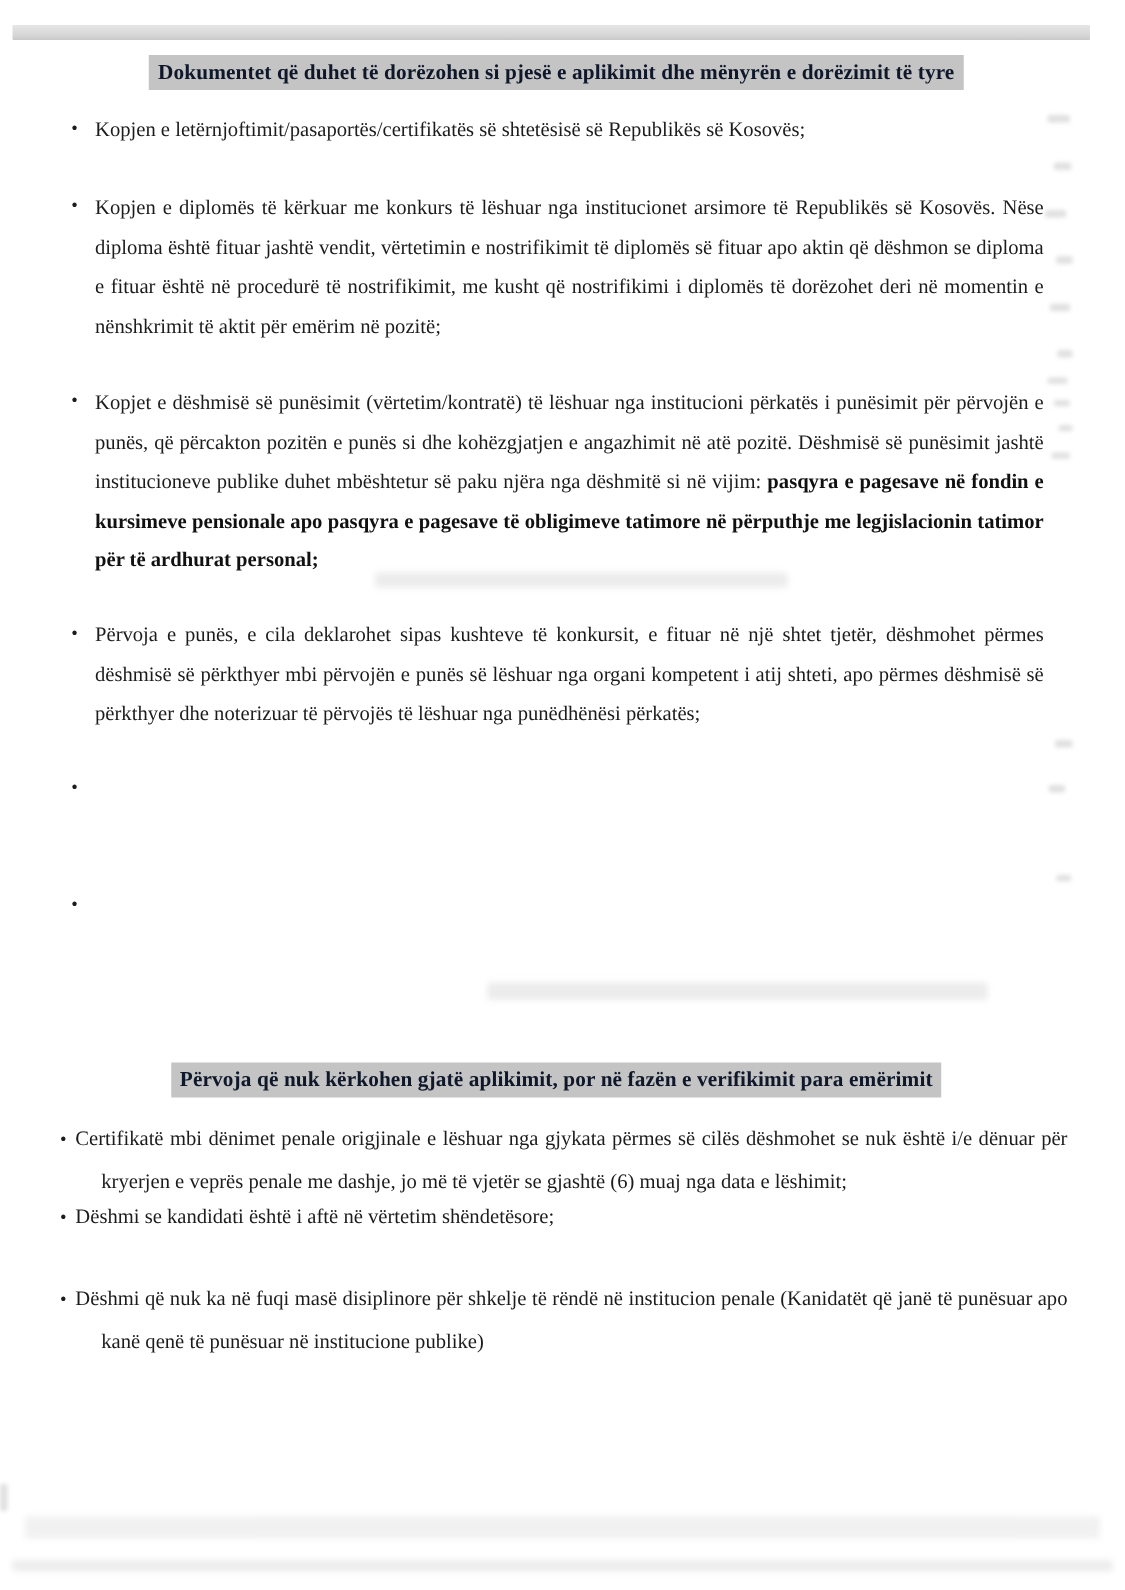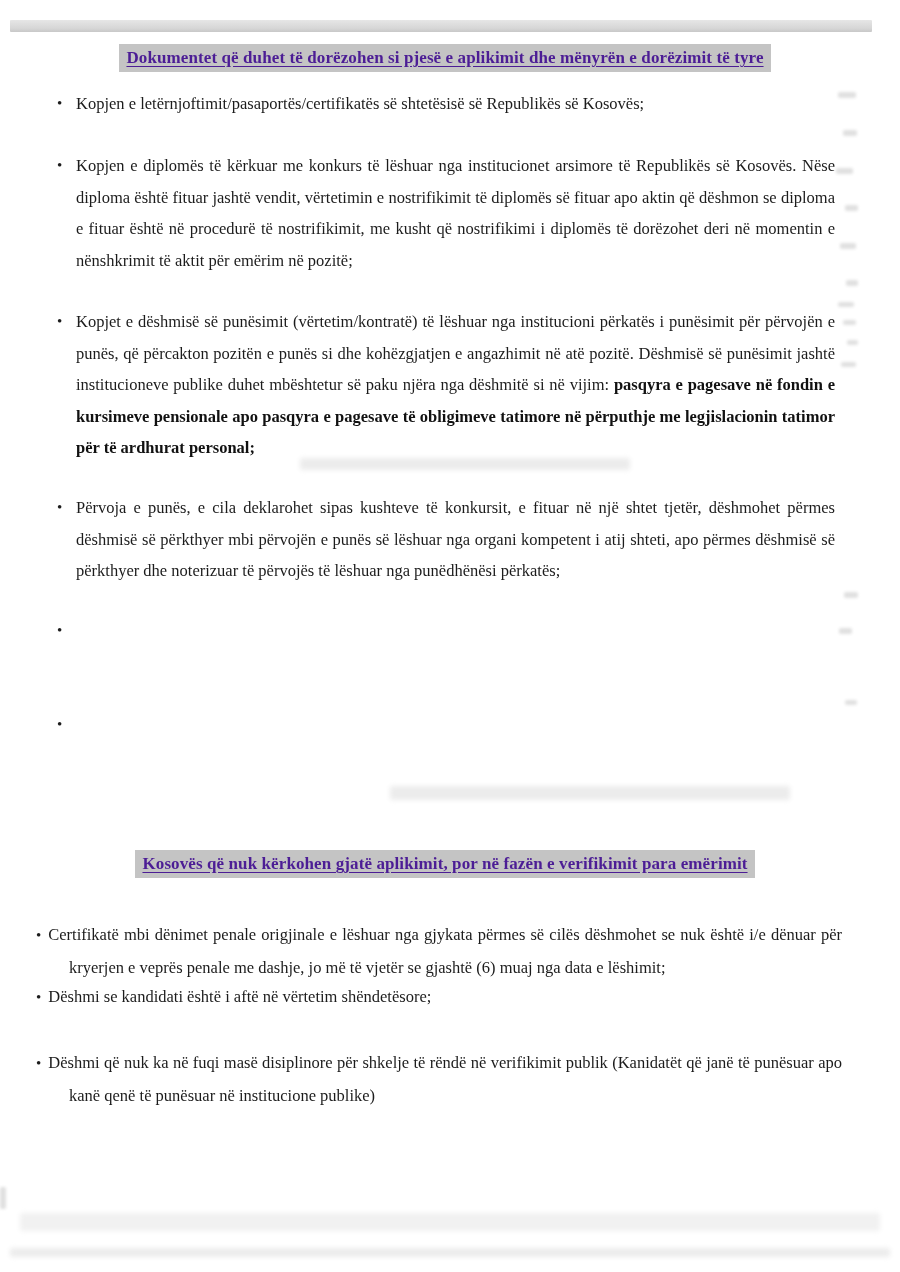--- a/index.html
+++ b/index.html
@@ -21,26 +21,25 @@
   }
   .ghost { position: absolute; background: #e0e0e0; filter: blur(1.5px); border-radius: 2px; }
   .ghost.light { background: #ececec; filter: blur(2.5px); }
   .ghost.faint { background: #f1f1f1; filter: blur(2.5px); }
 
   
   .heading-row { position: absolute; left: 55px; width: 780px; text-align: center; }
   .heading {
     display: inline-block;
     background: #c4c4c4;
-    color: #4c1d95;
+    color: #0f172a;
     font-weight: bold;
     font-size: 17px;
     line-height: 23px;
     padding: 2px 7px 3px 7px;
-    text-decoration: underline;
     text-underline-offset: 3px;
     letter-spacing: 0.1px;
   }
 
   
   .item1 {
     position: absolute;
     left: 55px;
     width: 780px;
     padding-left: 21px;
@@ -51,29 +50,28 @@
   }
   .item1 .bullet {
     position: absolute; left: 2px; top: 0;
     font-size: 15px;
   }
   .item1 .bold-part { font-weight: bold; color: #111; }
 
   
   .item2 {
     position: absolute;
-    left: 36px;
+    left: 48px;
     width: 806px;
     padding-left: 33px;
     text-indent: -33px;
     box-sizing: border-box;
     font-size: 16.5px;
     line-height: 31.5px;
     text-align: justify;
-    margin-top: 24px;
   }
   .item2 .bullet { font-size: 15px; padding-right: 7px; }
 </style>
 </head>
 <body>
 
 <div class="page">
 
   <div class="scan-band-top"></div>
   <div class="ghost" style="left:838px; top:92px;  width:18px; height:6px;"></div>
@@ -117,29 +115,29 @@
 
   <div class="item1" style="top:615px;">
     <span class="bullet">•</span>
   </div>
 
   <div class="item1" style="top:709px;">
     <span class="bullet">•</span>
   </div>
 
   <div class="heading-row" style="top:850px;">
-    <span class="heading">Kosovës që nuk kërkohen gjatë aplikimit, por në fazën e verifikimit para emërimit</span>
+    <span class="heading">Përvoja që nuk kërkohen gjatë aplikimit, por në fazën e verifikimit para emërimit</span>
   </div>
 
   <div class="item2" style="top:895px;">
     <span class="bullet">•</span><span>Certifikatë mbi dënimet penale origjinale e lëshuar nga gjykata përmes së cilës dëshmohet se nuk është i/e dënuar për kryerjen e veprës penale me dashje, jo më të vjetër se gjashtë (6) muaj nga data e lëshimit;</span>
   </div>
 
   <div class="item2" style="top:957px;">
     <span class="bullet">•</span><span>Dëshmi se kandidati është i aftë në vërtetim shëndetësore;</span>
   </div>
 
 
   <div class="item2" style="top:1023px;">
-    <span class="bullet">•</span><span>Dëshmi që nuk ka në fuqi masë disiplinore për shkelje të rëndë në verifikimit publik (Kanidatët që janë të punësuar apo kanë qenë të punësuar në institucione publike)</span>
+    <span class="bullet">•</span><span>Dëshmi që nuk ka në fuqi masë disiplinore për shkelje të rëndë në institucion penale (Kanidatët që janë të punësuar apo kanë qenë të punësuar në institucione publike)</span>
   </div>
 
 </div>
 
 </body></html>

